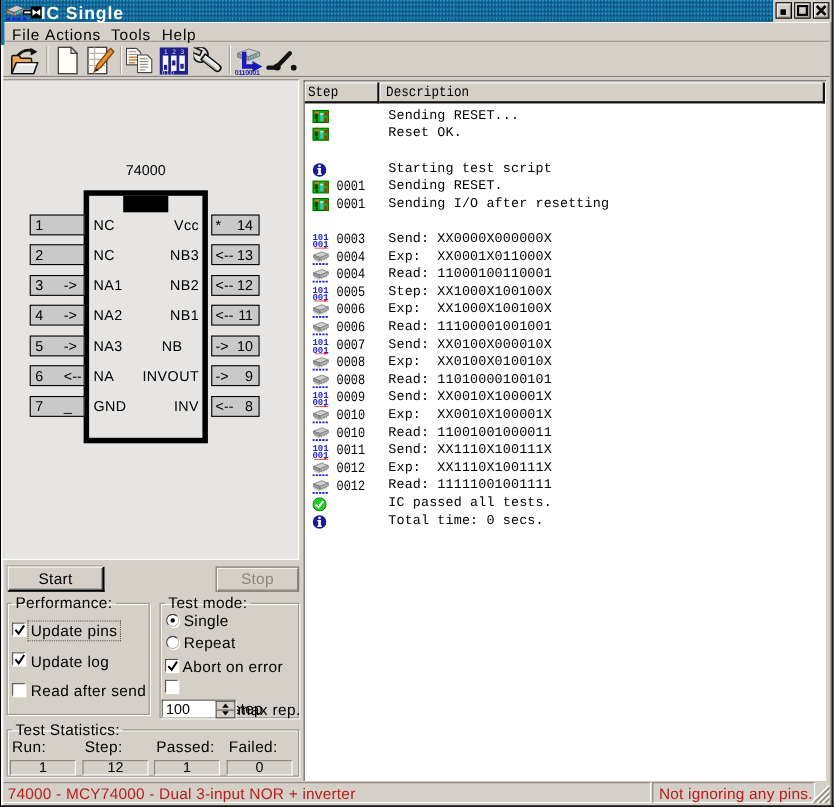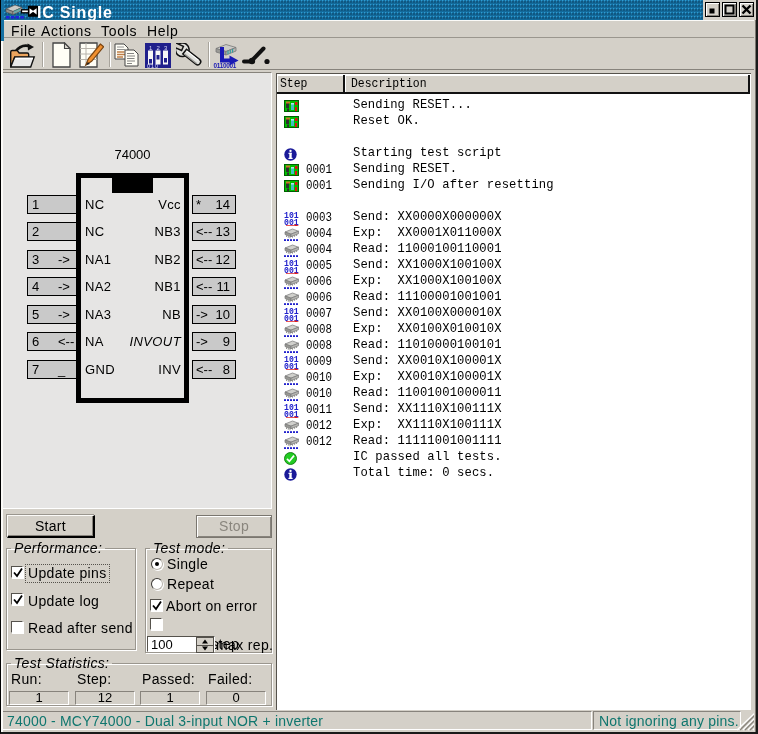--- a/index.html
+++ b/index.html
@@ -27,21 +27,21 @@
   border:1px solid; border-color:#87837c #fff #fff #87837c; }
 .pbox { position:absolute; height:19px; background:#c9c9c9; border:1px solid #000;
   font-size:13px; line-height:17px; color:#000; }
 .plab { position:absolute; font-size:13px; letter-spacing:0.4px; color:#000; }
 #chip { position:absolute; left:73px; top:100px; width:113px; height:230px; border:5px solid #000; }
 #notch { position:absolute; left:31px; top:0px; width:41px; height:15px; background:#000; }
 
 .btn { position:absolute; background:#d4d0c8; font-size:14px; letter-spacing:0.3px; text-align:center;
   border:1px solid #000; box-shadow:inset 1px 1px 0 #fff, inset -2px -2px 0 #87837c; }
 fieldset { position:absolute; border:1px solid #9a968e; box-shadow:inset 1px 1px 0 #fff, 1px 1px 0 #fff; background:transparent; }
-fieldset legend { margin-left:4px; padding:0 3px; font-size:14px; letter-spacing:0.35px;font-style:italic; }
+fieldset legend { margin-left:4px; padding:0 3px; font-size:14px; letter-spacing:0.35px; }
 .cb { position:absolute; width:12px; height:12px; background:#fff; border:1px solid;
   border-color:#55524c #fff #fff #55524c; box-shadow:1px 1px 0 #fff; }
 .radio { position:absolute; width:12px; height:12px; border-radius:50%; background:#fff;
   border:1px solid; border-color:#3a3834 #b8b4ac #b8b4ac #3a3834; box-shadow:1px 1px 0 #fff; }
 .lbl { position:absolute; font-size:14px; letter-spacing:0.35px; white-space:nowrap; color:#000; }
 .sunk { position:absolute; border:1px solid; border-color:#87837c #fff #fff #87837c; }
 
 #log { position:absolute; left:276px; top:73px; width:475px; height:637px; background:#fff;
   border-left:1px solid #55524c; border-top:1px solid #55524c; }
 .hcell { position:absolute; top:1px; height:19px; background:#d4d0c8;
@@ -51,21 +51,21 @@
 .hcell span { display:inline-block; transform:scaleX(0.88); transform-origin:left top; }
 .lrow { position:absolute; left:5px; width:542px; height:16px; }
 .ric { position:absolute; }
 .rstep { position:absolute; left:24px; top:1px; font-family:"Liberation Mono",monospace;
   font-size:13px; color:#000; display:inline-block; transform:scaleX(0.83); transform-origin:left top; }
 .rdesc { position:absolute; left:71px; top:1px; font-family:"Liberation Mono",monospace;
   font-size:12.2px; letter-spacing:0.12px; color:#000; white-space:pre; }
 
 #statusbar { position:absolute; left:1px; top:710px; width:755px; height:22px; background:#d4d0c8; }
 .scell { position:absolute; top:1px; height:19px; border:1px solid; border-color:#87837c #fff #fff #87837c;
-  font-size:14px; letter-spacing:0.2px; line-height:18px; color:#0f766e; }
+  font-size:14px; letter-spacing:0.2px; line-height:18px; color:#b91c1c; }
 </style></head>
 <body>
 <div id="frame"></div>
 <div id="redge"></div>
 <div class="abs" style="left:1px;top:0;width:3px;height:41px;background:#1671a3;z-index:60"></div>
 <div class="abs" style="left:1px;top:41px;width:2px;height:691px;background:#fbfaf7;z-index:60"></div>
 
 <div id="titlebar">
   <svg width="702" height="20" style="position:absolute;left:0;top:0">
     <defs>
@@ -246,31 +246,31 @@
 <div class="plab" style="right:90px;top:206px;">NB1</div>
 <div class="pbox" style="left:24px;top:232px;width:50px">
       <span style="position:absolute;left:4px">5</span>
       <span style="position:absolute;left:30px">-&gt;</span>
     </div>
 <div class="pbox" style="left:189px;top:232px;width:44px">
       <span style="position:absolute;left:3px">-&gt;</span>
       <span style="position:absolute;right:5px">10</span>
     </div>
 <div class="plab" style="left:82px;top:234px">NA3</div>
-<div class="plab" style="right:90px;top:234px;margin-left:24px;">NB</div>
+<div class="plab" style="right:105px;top:234px;margin-left:24px;">NB</div>
 <div class="pbox" style="left:24px;top:259px;width:50px">
       <span style="position:absolute;left:4px">6</span>
       <span style="position:absolute;left:30px">&lt;--</span>
     </div>
 <div class="pbox" style="left:189px;top:259px;width:44px">
       <span style="position:absolute;left:3px">-&gt;</span>
       <span style="position:absolute;right:5px">9</span>
     </div>
 <div class="plab" style="left:82px;top:261px">NA</div>
-<div class="plab" style="right:90px;top:261px;font-style:italic;">INVOUT</div>
+<div class="plab" style="right:90px;top:261px;">INVOUT</div>
 <div class="pbox" style="left:24px;top:287px;width:50px">
       <span style="position:absolute;left:4px">7</span>
       <span style="position:absolute;left:30px">_</span>
     </div>
 <div class="pbox" style="left:189px;top:287px;width:44px">
       <span style="position:absolute;left:3px">&lt;--</span>
       <span style="position:absolute;right:5px">8</span>
     </div>
 <div class="plab" style="left:82px;top:289px">GND</div>
 <div class="plab" style="right:90px;top:289px;">INV</div>
@@ -482,21 +482,21 @@
         <svg width="16" height="14" viewBox="0 0 16 14">
           <g fill="#2222cc" font-family="Liberation Mono" font-size="8.2" font-weight="bold">
             <text x="0" y="6">101</text>
             <text x="0" y="12.6">001</text>
           </g>
           <path d="M2 13.8 h9.5" stroke="#e02020" stroke-width="1.1" fill="none"></path>
           <path d="M10.8 12 l4 1.8 l-4 1.8 z" fill="#e02020"></path>
         </svg>
       </span>
       <span class="rstep">0005</span>
-      <span class="rdesc">Send: XX1000X100100X</span>
+      <span class="rdesc">Step: XX1000X100100X</span>
     </div>
 <div class="lrow" style="top:199px">
       <span class="ric" style="left:2px;top:3px">
         <svg width="15" height="13" viewBox="0 0 15 13">
           <path d="M1 4 L8.5 1 L14.5 3.2 L7 6.2 Z" fill="#d0d0cc" stroke="#777" stroke-width="0.7"></path>
           <path d="M1 4 L7 6.2 L7 8.7 L1 6.5 Z" fill="#9a9a96" stroke="#777" stroke-width="0.7"></path>
           <path d="M7 6.2 L14.5 3.2 L14.5 5.7 L7 8.7 Z" fill="#b6b6b2" stroke="#777" stroke-width="0.7"></path>
           <path d="M2.5 7.2 v1.8 M4.3 7.9 v1.8 M6 8.5 v1.8 M8.5 7.9 v1.8 M10.6 7 v1.8 M12.6 6.2 v1.8" stroke="#8a8a86" stroke-width="0.9"></path>
           <g fill="#2020cc">
             <rect x="0" y="11.2" width="2" height="1.8"></rect>

